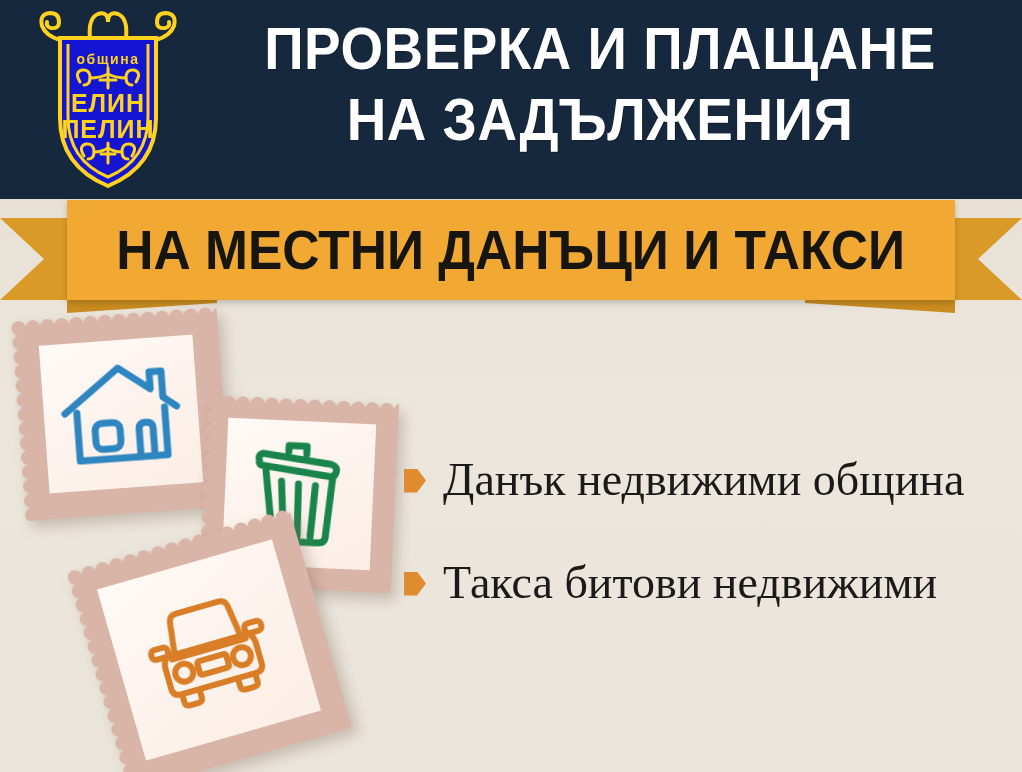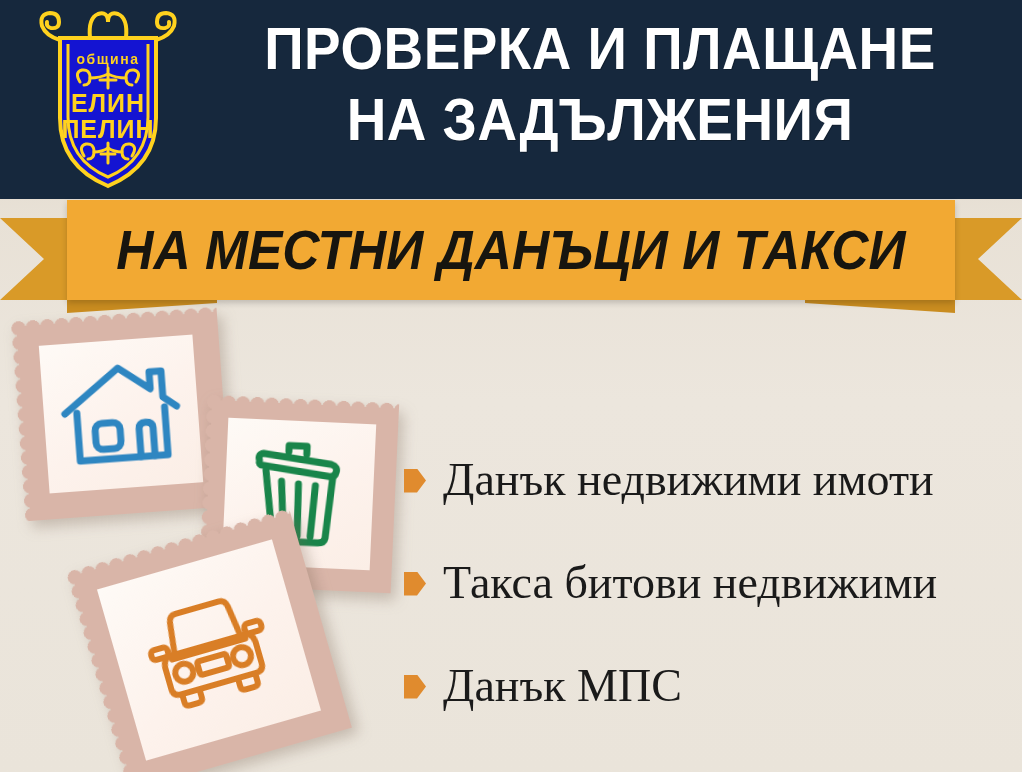--- a/index.html
+++ b/index.html
@@ -66,21 +66,20 @@
   .ribbon-fold-r{
     position:absolute;right:67px;top:96px;width:150px;height:18px;
     background:#c98c20;
     clip-path:polygon(0 0,150px 0,150px 18px,0 8px);
   }
   .ribbon-main{
     position:absolute;left:67px;top:1px;width:888px;height:100px;
     background:#f2a933;
     display:flex;align-items:center;justify-content:center;
     box-shadow:0 3px 6px rgba(0,0,0,.18);
-    font-style:italic;
   }
   .ribbon-text{
     color:#17150f;
     font-family:"Liberation Sans", sans-serif;
     font-weight:bold;
     font-size:56px;
     line-height:58px;
     letter-spacing:0px;
     transform:scaleX(0.92);
     white-space:nowrap;
@@ -258,28 +257,24 @@
           </g>
         </svg>
       </div>
     </div>
   </div>
 
   <div class="list">
 
     <div class="list-item">
       <span class="bullet"></span>
-      <span class="list-label">Данък недвижими имоти</span>
+      <span class="list-label">Данък недвижими община</span>
     </div>
 
     <div class="list-item">
       <span class="bullet"></span>
       <span class="list-label">Такса битови недвижими</span>
     </div>
 
-    <div class="list-item">
-      <span class="bullet"></span>
-      <span class="list-label">Данък МПС</span>
-    </div>
 
   </div>
 
 </div>
 
 </body></html>

